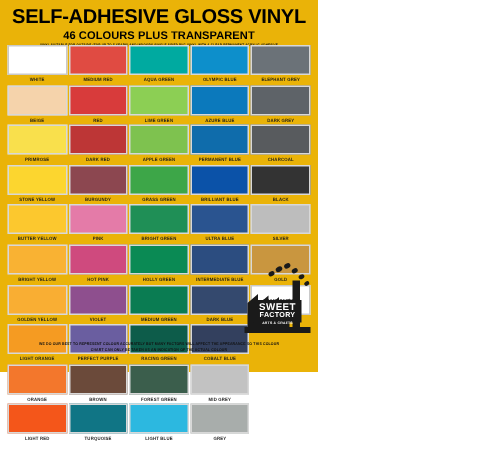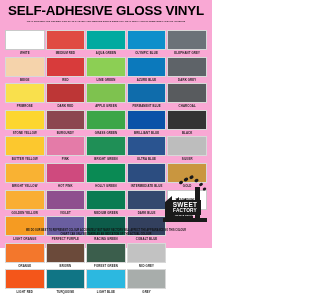--- a/index.html
+++ b/index.html
@@ -2,21 +2,21 @@
 <html><head>
 <meta charset="utf-8">
 <style>
   * { box-sizing: border-box; margin: 0; padding: 0; }
   html, body {
     width: 212px; height: 300px;
     background: #ffffff;
     font-family: "Liberation Sans", sans-serif;
     overflow: hidden;
   }
-  .page { width: 212px; height: 248px; position: relative; background: #f9a8d4; }
+  .page { width: 212px; height: 248px; position: relative; background: #eab308; }
 
   
   .header { padding: 4px 6px 0 6px; text-align: center; }
   .title {
     font-size: 13.4px; font-weight: bold; letter-spacing: -0.2px;
     color: #000; line-height: 13px; white-space: nowrap;
   }
   .subtitle {
     font-size: 7.4px; font-weight: bold; color: #000;
     letter-spacing: 0.05px; line-height: 9px; margin-top: 1.5px;
@@ -76,20 +76,21 @@
     white-space: nowrap; transform: scaleY(1.12);
   }
 </style>
 </head>
 <body>
 
 <div class="page">
 
   <div class="header">
     <div class="title">SELF-ADHESIVE GLOSS VINYL</div>
+    <div class="subtitle">46 COLOURS PLUS TRANSPARENT</div>
     <div class="fineprint">VINYL SUITABLE FOR OUTSIDE (FOR UP TO 5 YEARS) AND INDOORS SINGLE SIDED PVC VINYL WITH A CLEAR PERMANENT ACRYLIC ADHESIVE</div>
   </div>
 
   <div class="grid" id="swatch-grid">
       <div class="cell">
         <div class="swatch white-sw" style="background: rgb(255, 255, 255);"></div>
         <div class="label">WHITE</div>
       </div>
       <div class="cell">
         <div class="swatch" style="background: rgb(224, 75, 66);"></div>

